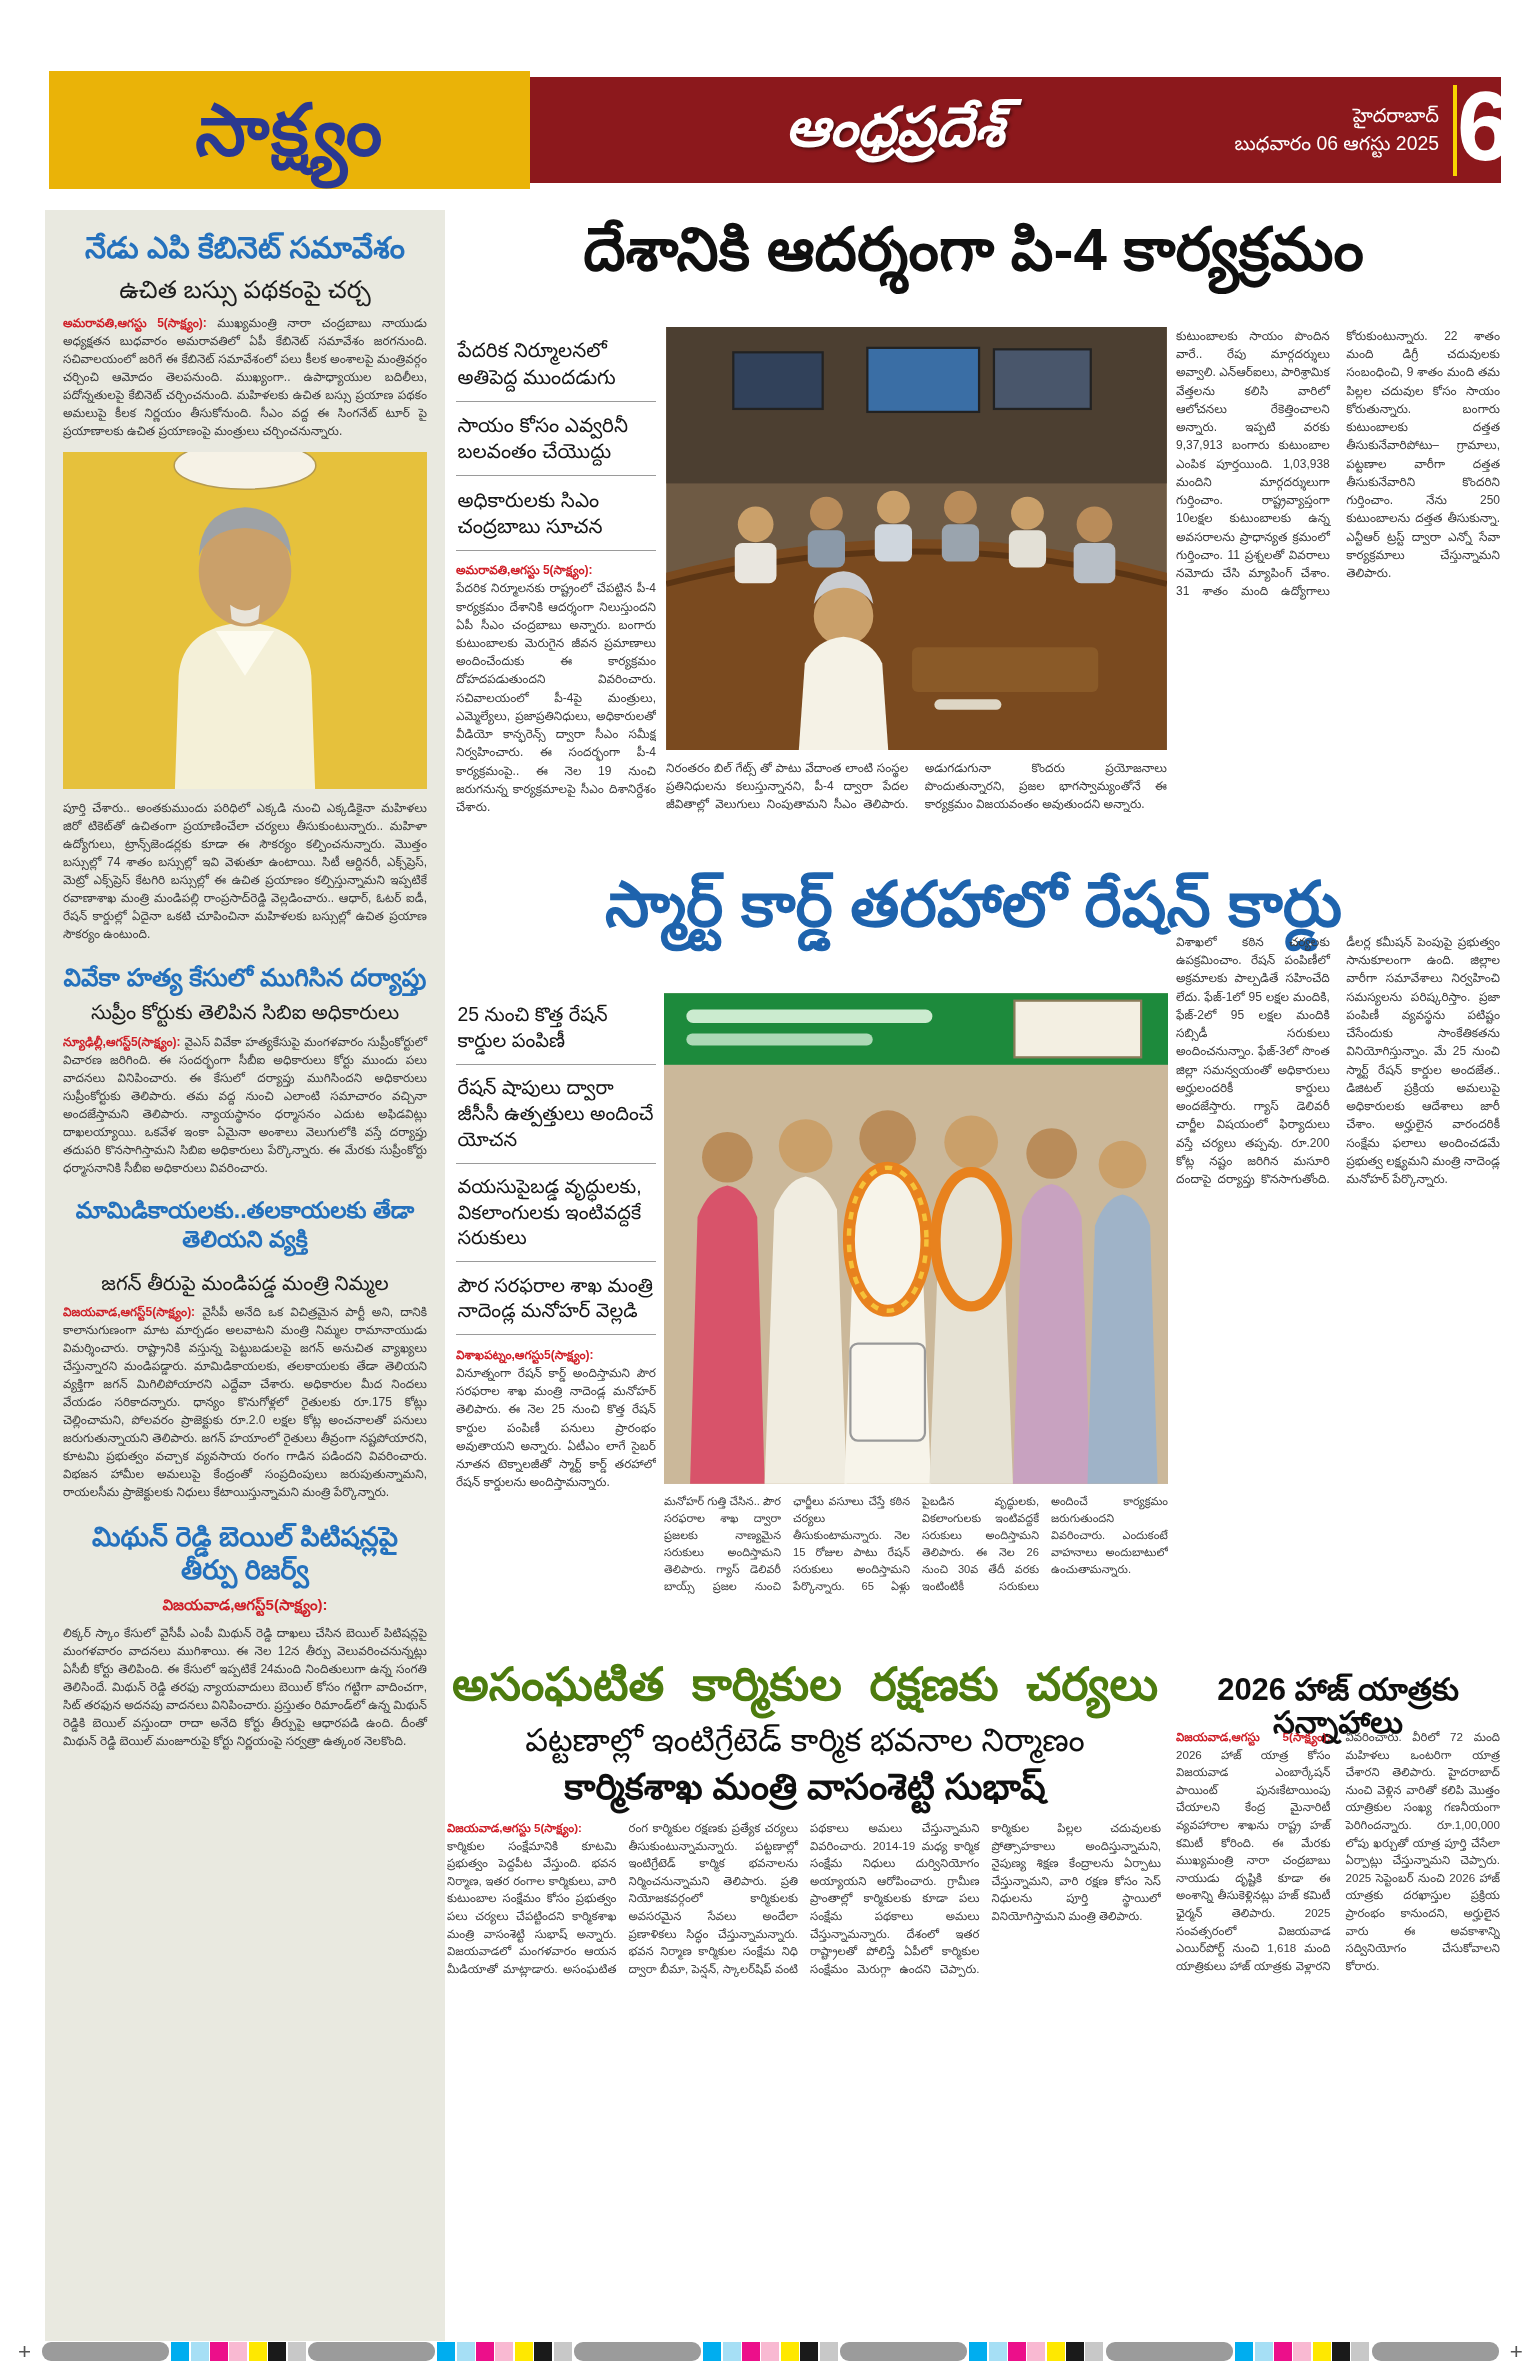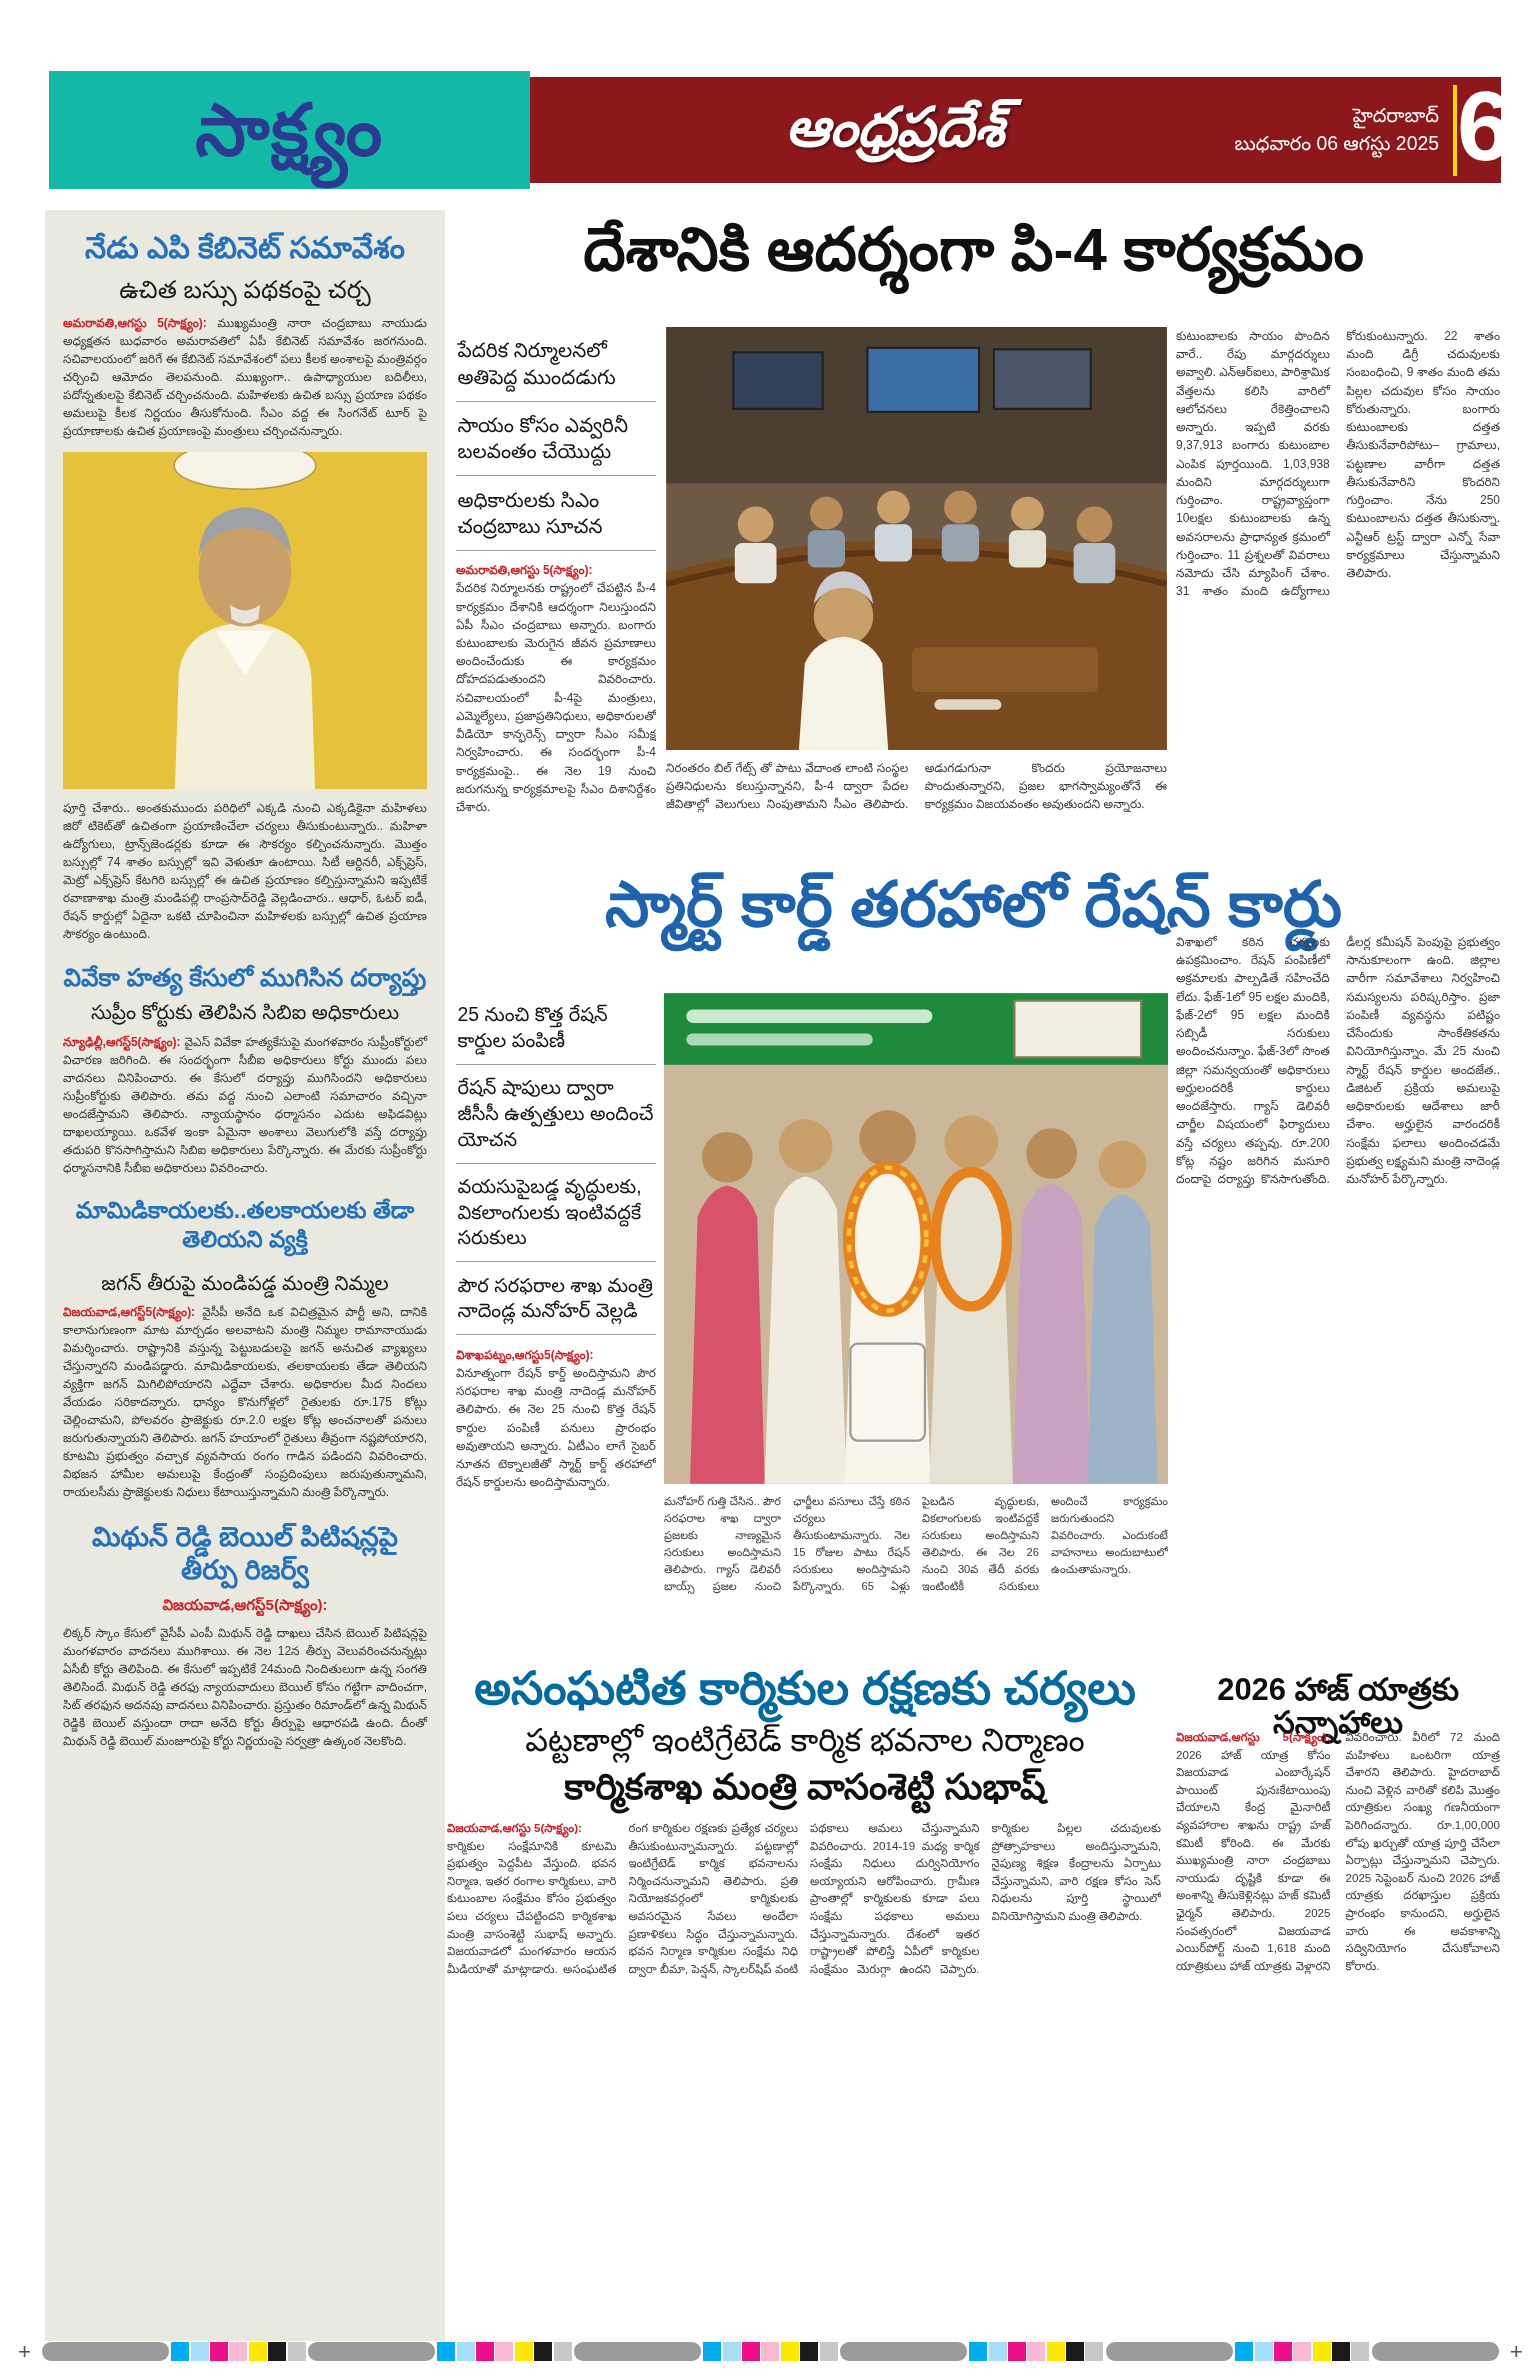--- a/index.html
+++ b/index.html
@@ -1,21 +1,21 @@
 <!DOCTYPE html>
 <html style="font-size:12px"><head>
 <meta charset="utf-8">
 <style>
   html,body{margin:0;padding:0;background:#ffffff;}
   .page{position:relative;width:1541px;height:2377px;background:#ffffff;overflow:hidden;
         font-family:"Liberation Sans","DejaVu Sans",sans-serif;color:#2e2e2e;}
   .abs{position:absolute;}
 
   
-  .logo-box{left:49px;top:71px;width:481px;height:118px;background:#14b8a6;
+  .logo-box{left:49px;top:71px;width:481px;height:118px;background:#eab308;
             display:flex;align-items:center;justify-content:center;}
   .logo-text{color:#2b3990;font-size:72px;font-weight:bold;letter-spacing:1.5px;line-height:1;}
   .band{left:530px;top:77px;width:971px;height:106px;background:#8c181c;}
   .band-title{left:149px;top:6px;width:432px;text-align:center;color:#ffffff;
               font-size:55px;font-weight:bold;font-style:italic;line-height:89px;
               text-shadow:2.2px 2.2px 3px rgba(0,0,0,.45);}
   .band-date{left:641px;top:24px;width:268px;text-align:right;color:#ffffff;
              font-size:19.4px;line-height:1.45;}
   .band-rule{left:923px;top:7.5px;width:3.7px;height:91px;background:#f9d400;}
   .band-page{left:927px;top:-10.4px;width:45px;text-align:center;color:#ffffff;
@@ -26,21 +26,21 @@
               box-sizing:border-box;padding:19.4px 18px;overflow:hidden;}
   .side-title{color:#2471bd;font-weight:bold;text-align:center;line-height:1.25;}
   .side-sub{color:#1c1c1c;text-align:center;line-height:1.3;}
   .side-body{font-size:12px;line-height:1.5;text-align:justify;color:#3a3a3a;margin-top:7.5px;}
   .dateline{color:#cf2028;font-weight:bold;}
   .center-dl{display:block;text-align:center;font-size:15px;margin-top:7.5px;}
 
   
   .h-black{color:#101010;font-weight:800;text-align:center;line-height:1.05;}
   .h-blue{color:#1e63ad;font-weight:800;text-align:center;line-height:1.05;}
-  .h-red{color:#0369a1;font-weight:800;text-align:center;line-height:1.05;}
+  .h-red{color:#4d7c0f;font-weight:800;text-align:center;line-height:1.05;font-family:Liberation Mono, monospace;}
   .subhead-list{box-sizing:border-box;}
   .subhead-item{font-size:20px;line-height:1.32;color:#151515;padding:10.4px 1.5px;
                 border-bottom:0.7px solid #9a9a9a;font-weight:500;}
   .jtext{font-size:12px;line-height:1.52;text-align:justify;color:#3a3a3a;overflow:hidden;}
   .cols2{column-count:2;column-gap:16.4px;}
   .cols4{column-count:4;column-gap:12px;}
 
   
   .photo{overflow:hidden;background:#cdbfa8;}
   .photo svg{display:block;}

